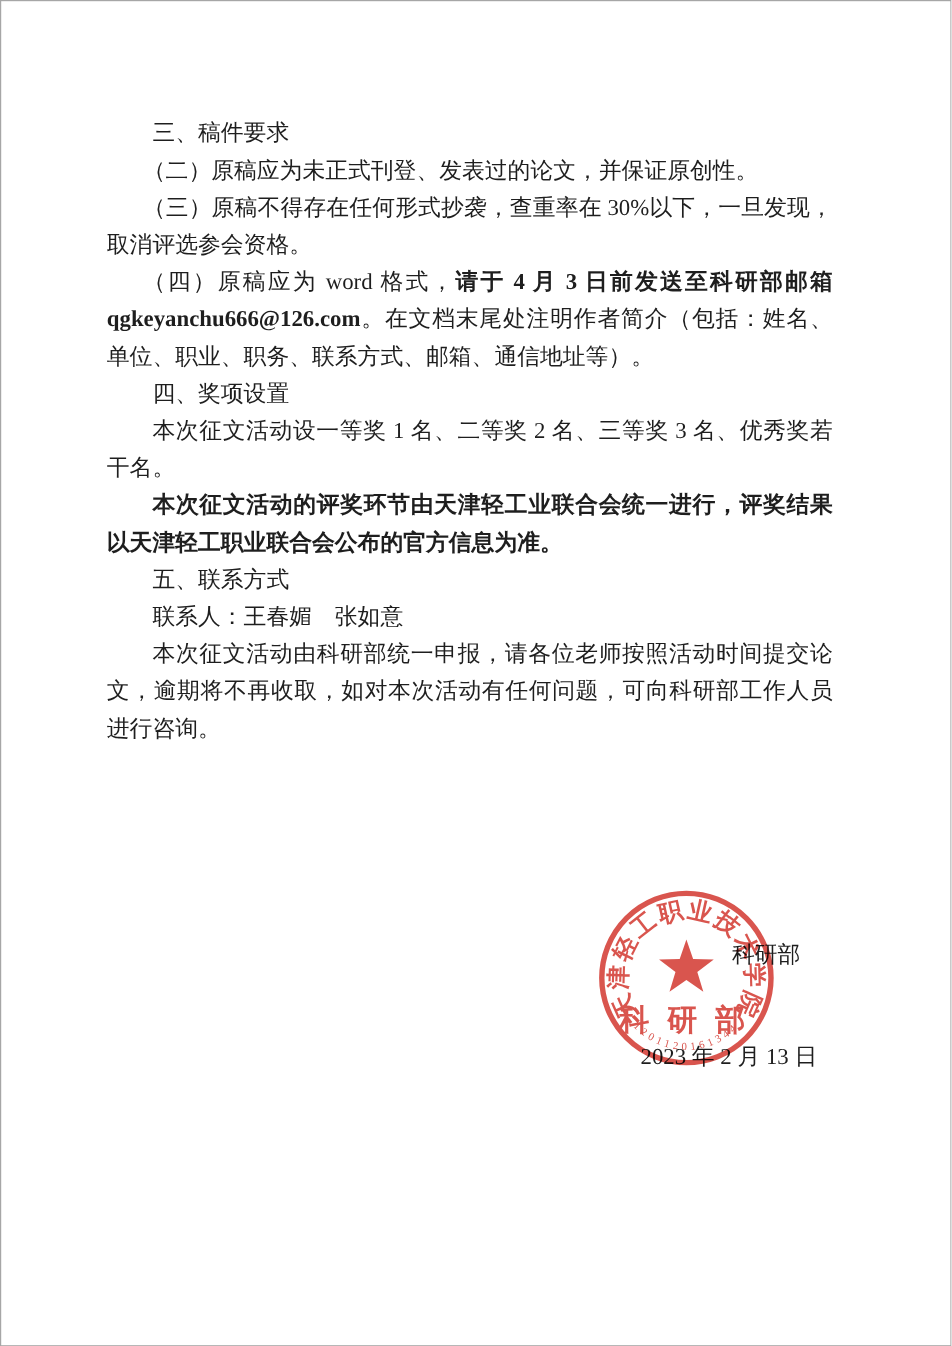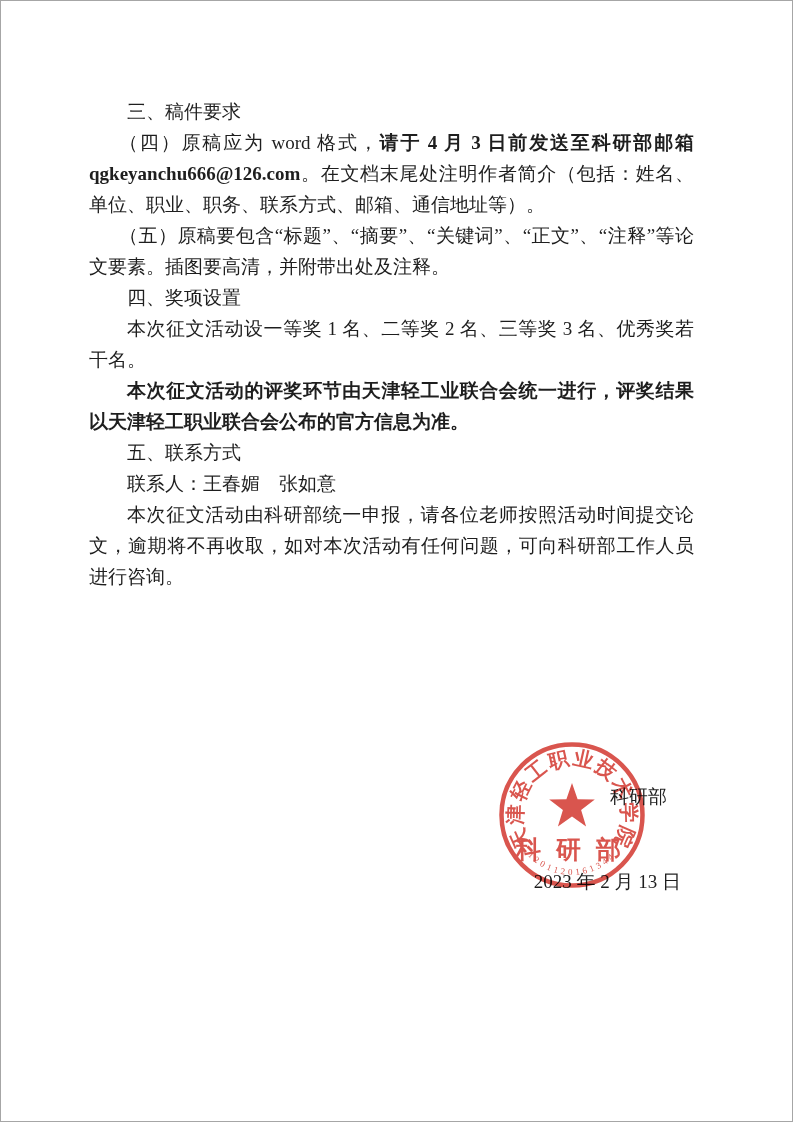--- a/index.html
+++ b/index.html
@@ -48,22 +48,23 @@
   .seal .serial-digits{font-size:9px;letter-spacing:3.2px;font-weight:normal;}
 </style>
 </head>
 <body>
 
 <div class="page">
 
   <div class="doc">
     <div>
         <p class="para indent-normal"><span>三、稿件要求</span></p>
+        <p class="para indent-paren"><span>（二）原稿应为未正式刊登、发表过的论文，并保证原创性。</span></p>
+        <p class="para indent-paren"><span>（三）原稿不得存在任何形式抄袭，查重率在 30%以下，一旦发现，取消评选参会资格。</span></p>
         <p class="para indent-paren"><span>（四）原稿应为 word 格式，</span><span class="bold">请于 4 月 3 日前发送至科研部邮箱 qgkeyanchu666@126.com</span><span>。在文档末尾处注明作者简介（包括：姓名、单位、职业、职务、联系方式、邮箱、通信地址等）。</span></p>
-        <p class="para indent-paren"><span>（五）原稿要包含“标题”、“摘要”、“关键词”、“正文”、“注释”等论文要素。插图要高清，并附带出处及注释。</span></p>
         <p class="para indent-normal"><span>四、奖项设置</span></p>
         <p class="para indent-normal"><span>本次征文活动设一等奖 1 名、二等奖 2 名、三等奖 3 名、优秀奖若干名。</span></p>
         <p class="para indent-normal"><span class="bold">本次征文活动的评奖环节由天津轻工业联合会统一进行，评奖结果以天津轻工职业联合会公布的官方信息为准。</span></p>
         <p class="para indent-normal"><span>五、联系方式</span></p>
         <p class="para indent-normal"><span>联系人：王春媚　张如意</span></p>
         <p class="para indent-normal"><span>本次征文活动由科研部统一申报，请各位老师按照活动时间提交论文，逾期将不再收取，如对本次活动有任何问题，可向科研部工作人员进行咨询。</span></p>
       </div>
   </div>
 
   <div class="signature">

